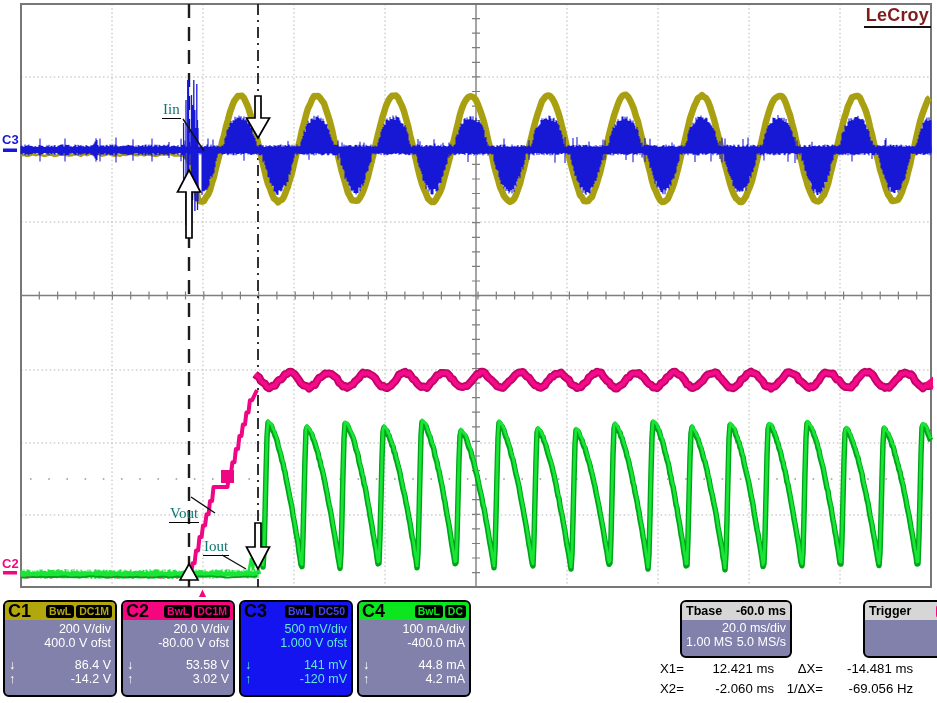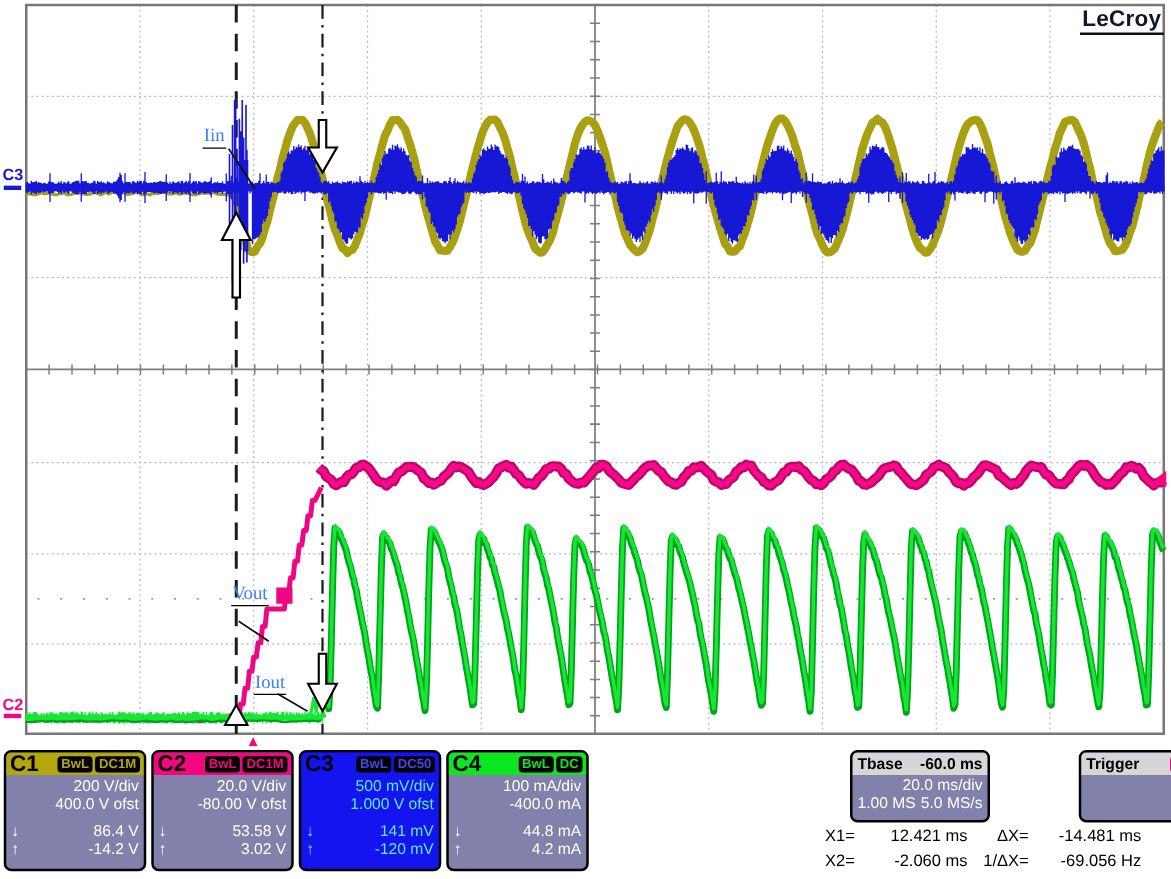--- a/index.html
+++ b/index.html
@@ -1,30 +1,30 @@
 <!DOCTYPE html>
 <html><head>
 <meta charset="utf-8">
 <style>
   html,body{margin:0;padding:0;background:#fff;}
   body{width:937px;height:703px;position:relative;font-family:"Liberation Sans",sans-serif;overflow:hidden;}
 
   
   #screen{position:absolute;left:0;top:0;width:937px;height:597px;background:#fff;}
   #wave-svg{position:absolute;left:0;top:0;}
-  .annot{position:absolute;font:15px "Liberation Serif",serif;color:#3b82f6;
+  .annot{position:absolute;font:15px "Liberation Serif",serif;color:#0f766e;
          border-bottom:1.5px solid #000;line-height:1.05;padding:0 1px;background:transparent;}
   #lbl-iin{left:162px;top:102px;}
-  #lbl-vout{left:169px;top:468px;margin-left:16px;}
+  #lbl-vout{left:169px;top:506px;}
   #lbl-iout{left:203px;top:539px;}
   .edge-label{position:absolute;font:bold 13px "Liberation Sans",sans-serif;line-height:1;}
   #edge-c3{left:2px;top:133px;}
   #edge-c2{left:2px;top:557px;}
   #logo{position:absolute;right:6px;top:5px;font:bold 18px "Liberation Sans",sans-serif;
-        color:#0f172a;border-bottom:2.5px solid #111;letter-spacing:.2px;padding:0 2px 0 2px;}
+        color:#7f1d1d;border-bottom:2.5px solid #111;letter-spacing:.2px;padding:0 2px 0 2px;}
 
   
   #panel{position:absolute;left:0;top:597px;width:937px;height:106px;background:#fff;}
   .chbox{position:absolute;top:3px;width:114px;height:97px;background:#8181ab;border:2px solid #000;
          border-radius:6px;box-sizing:border-box;overflow:hidden;font-size:12.5px;}
   .chbox.solid{background:var(--ch);}
   #box-c1{left:3px;}  #box-c2{left:121px;} #box-c3{left:239px;} #box-c4{left:357px;}
   .chhead{height:18px;background:var(--ch);display:flex;align-items:center;padding:0 3px;}
   .chid{font-weight:bold;font-size:18px;color:#000;}
   .badges{margin-left:auto;display:flex;gap:2px;}

